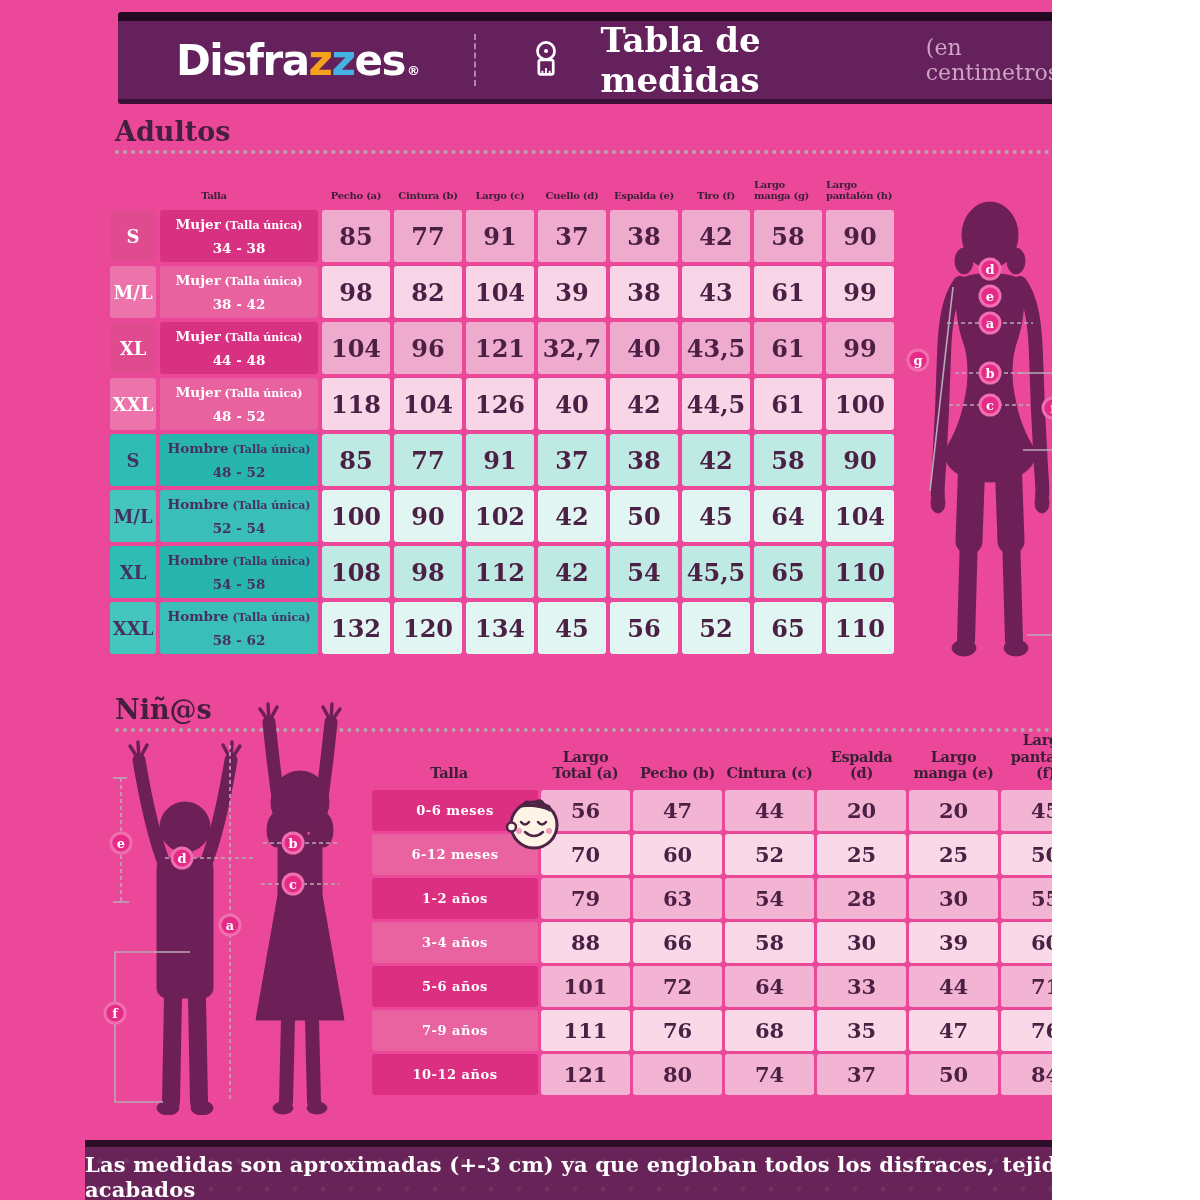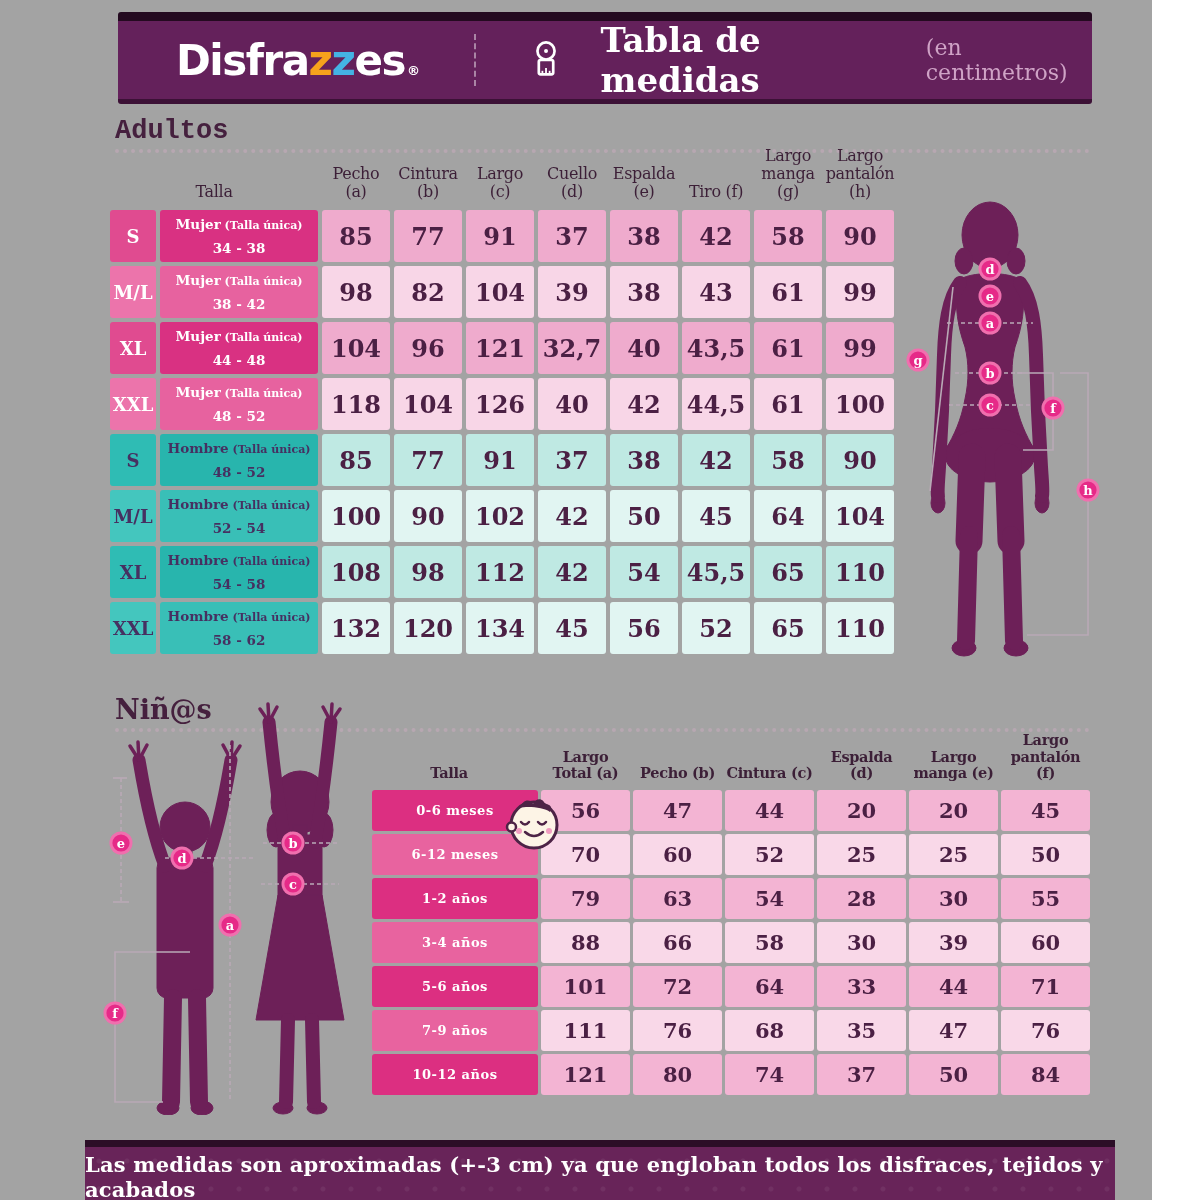--- a/index.html
+++ b/index.html
@@ -1,45 +1,45 @@
 <!DOCTYPE html>
 <html><head>
 <meta charset="utf-8">
 <style>
   html,body{margin:0;padding:0;background:#ffffff;}
-  .canvas{position:relative;width:1152px;height:1200px;background:#a3a3a3;overflow:hidden;
+  .canvas{position:relative;width:1052px;height:1200px;background:#ec4899;overflow:hidden;
           font-family:"DejaVu Serif",serif;color:#45203e;}
 
   
   .topbar{position:absolute;left:118px;top:12px;width:974px;height:78px;background:#64215b;
           border-top:9px solid #240a20;border-bottom:5px solid #3c1136;border-radius:3px;
           display:flex;align-items:center;}
   .brand{display:flex;align-items:baseline;margin-left:58px;font-family:"DejaVu Sans",sans-serif;
          font-weight:bold;font-size:42px;letter-spacing:-1.5px;color:#ffffff;}
   .brand .z1{color:#f6a21c;}
   .brand .z2{color:#44b3e4;}
   .brand sup{font-size:13px;margin-left:2px;color:#fff;}
   .divider{height:52px;border-left:2px dashed rgba(255,255,255,.45);margin-left:56px;}
   .tape{margin-left:52px;}
   .bar-title{margin-left:36px;font-size:34px;font-weight:bold;color:#ffffff;letter-spacing:0;}
   .bar-sub{margin-left:27px;font-size:22px;color:#cfa3c6;}
 
   
   .section-head{position:absolute;left:115px;width:975px;}
   .sh-title{font-size:27px;font-weight:bold;color:#45203e;}
   .dotline{margin-top:3px;border-top:4px dotted #b7a7b1;height:0;}
-  #head-adults{top:116px;font-family:Liberation Mono, monospace;}
+  #head-adults{top:116px;}
   #head-kids{top:694px;}
 
   
   #adults-grid{position:absolute;left:110px;top:160px;display:grid;
                grid-template-columns:46px 158px repeat(8,68px);
                grid-template-rows:46px repeat(8,52px);gap:4px;}
-  .ahead{display:flex;align-items:flex-end;justify-content:center;text-align:center;
-         font-size:16px;font-weight:normal;color:#3c1f37;line-height:1.12;padding-bottom:5px;
+  .ahead{display:flex;align-items:flex-end;justify-content:center;text-align:left;
+         font-size:10px;font-weight:bold;color:#3c1f37;line-height:1.12;padding-bottom:5px;
          letter-spacing:-0.3px;}
   .cell{display:flex;align-items:center;justify-content:center;border-radius:3px;}
   .asize{font-size:18px;font-weight:bold;}
   .albl{flex-direction:column;line-height:1.2;text-align:center;gap:8px;}
   .albl .l1{font-size:13.5px;font-weight:bold;}
   .albl .note{font-size:11px;}
   .albl .l2{font-size:13.5px;font-weight:bold;}
   .aval{font-size:24px;font-weight:bold;color:#4b2044;}
 
   .pink-a.asize{background:#e04b90;color:#fff}

